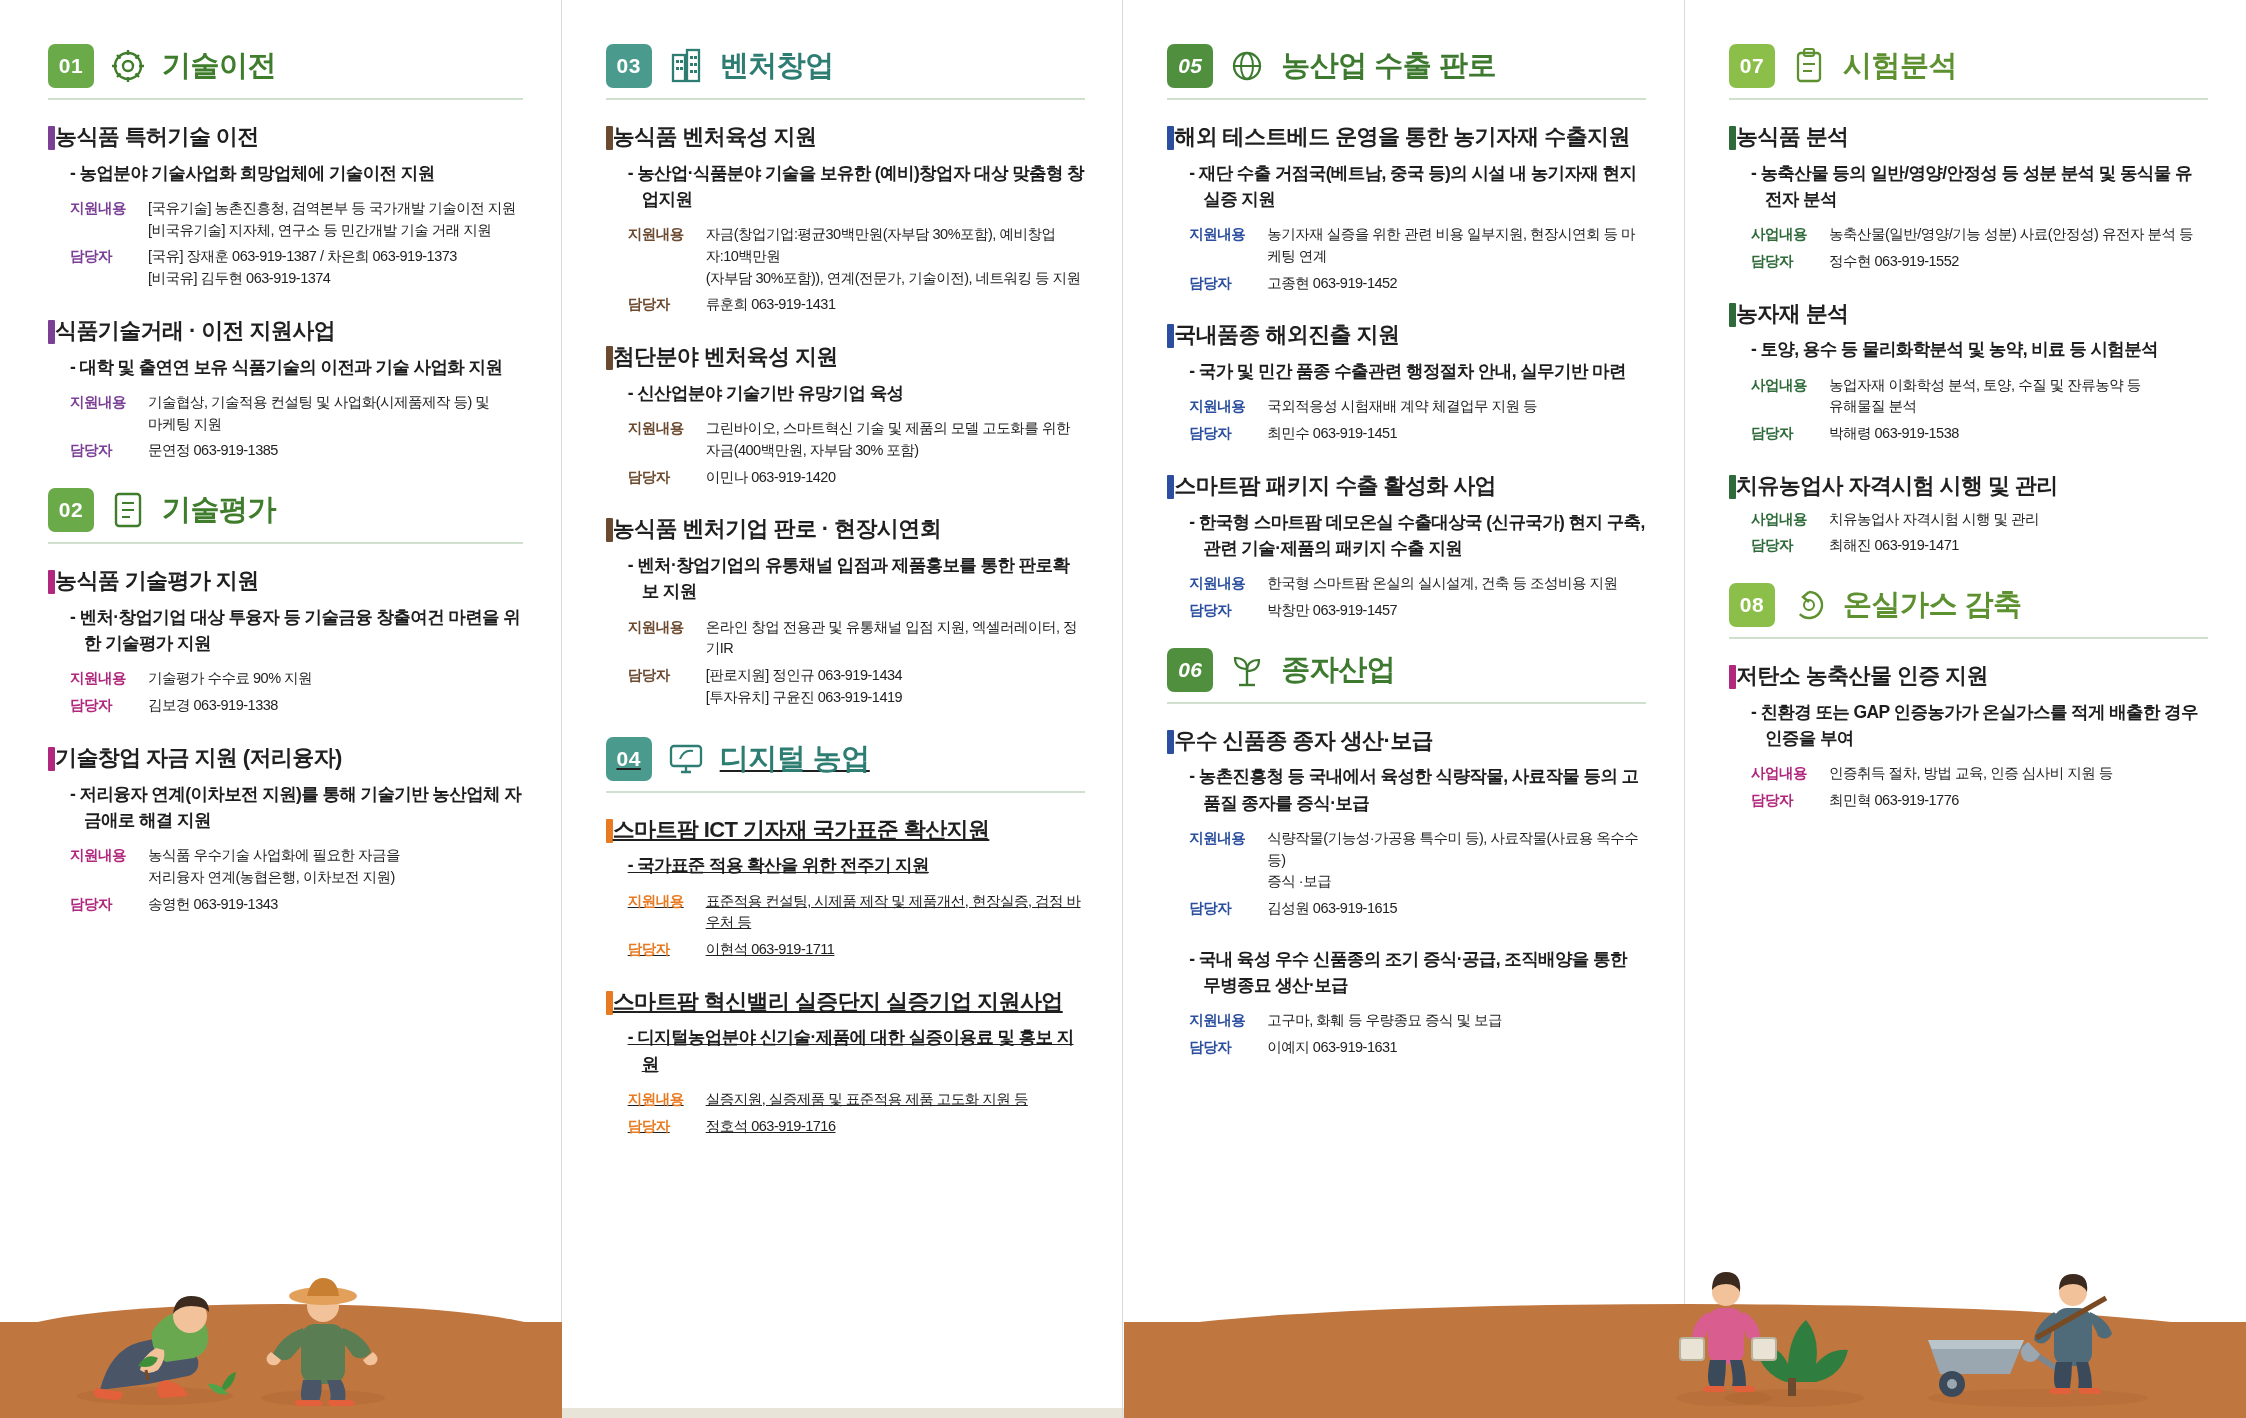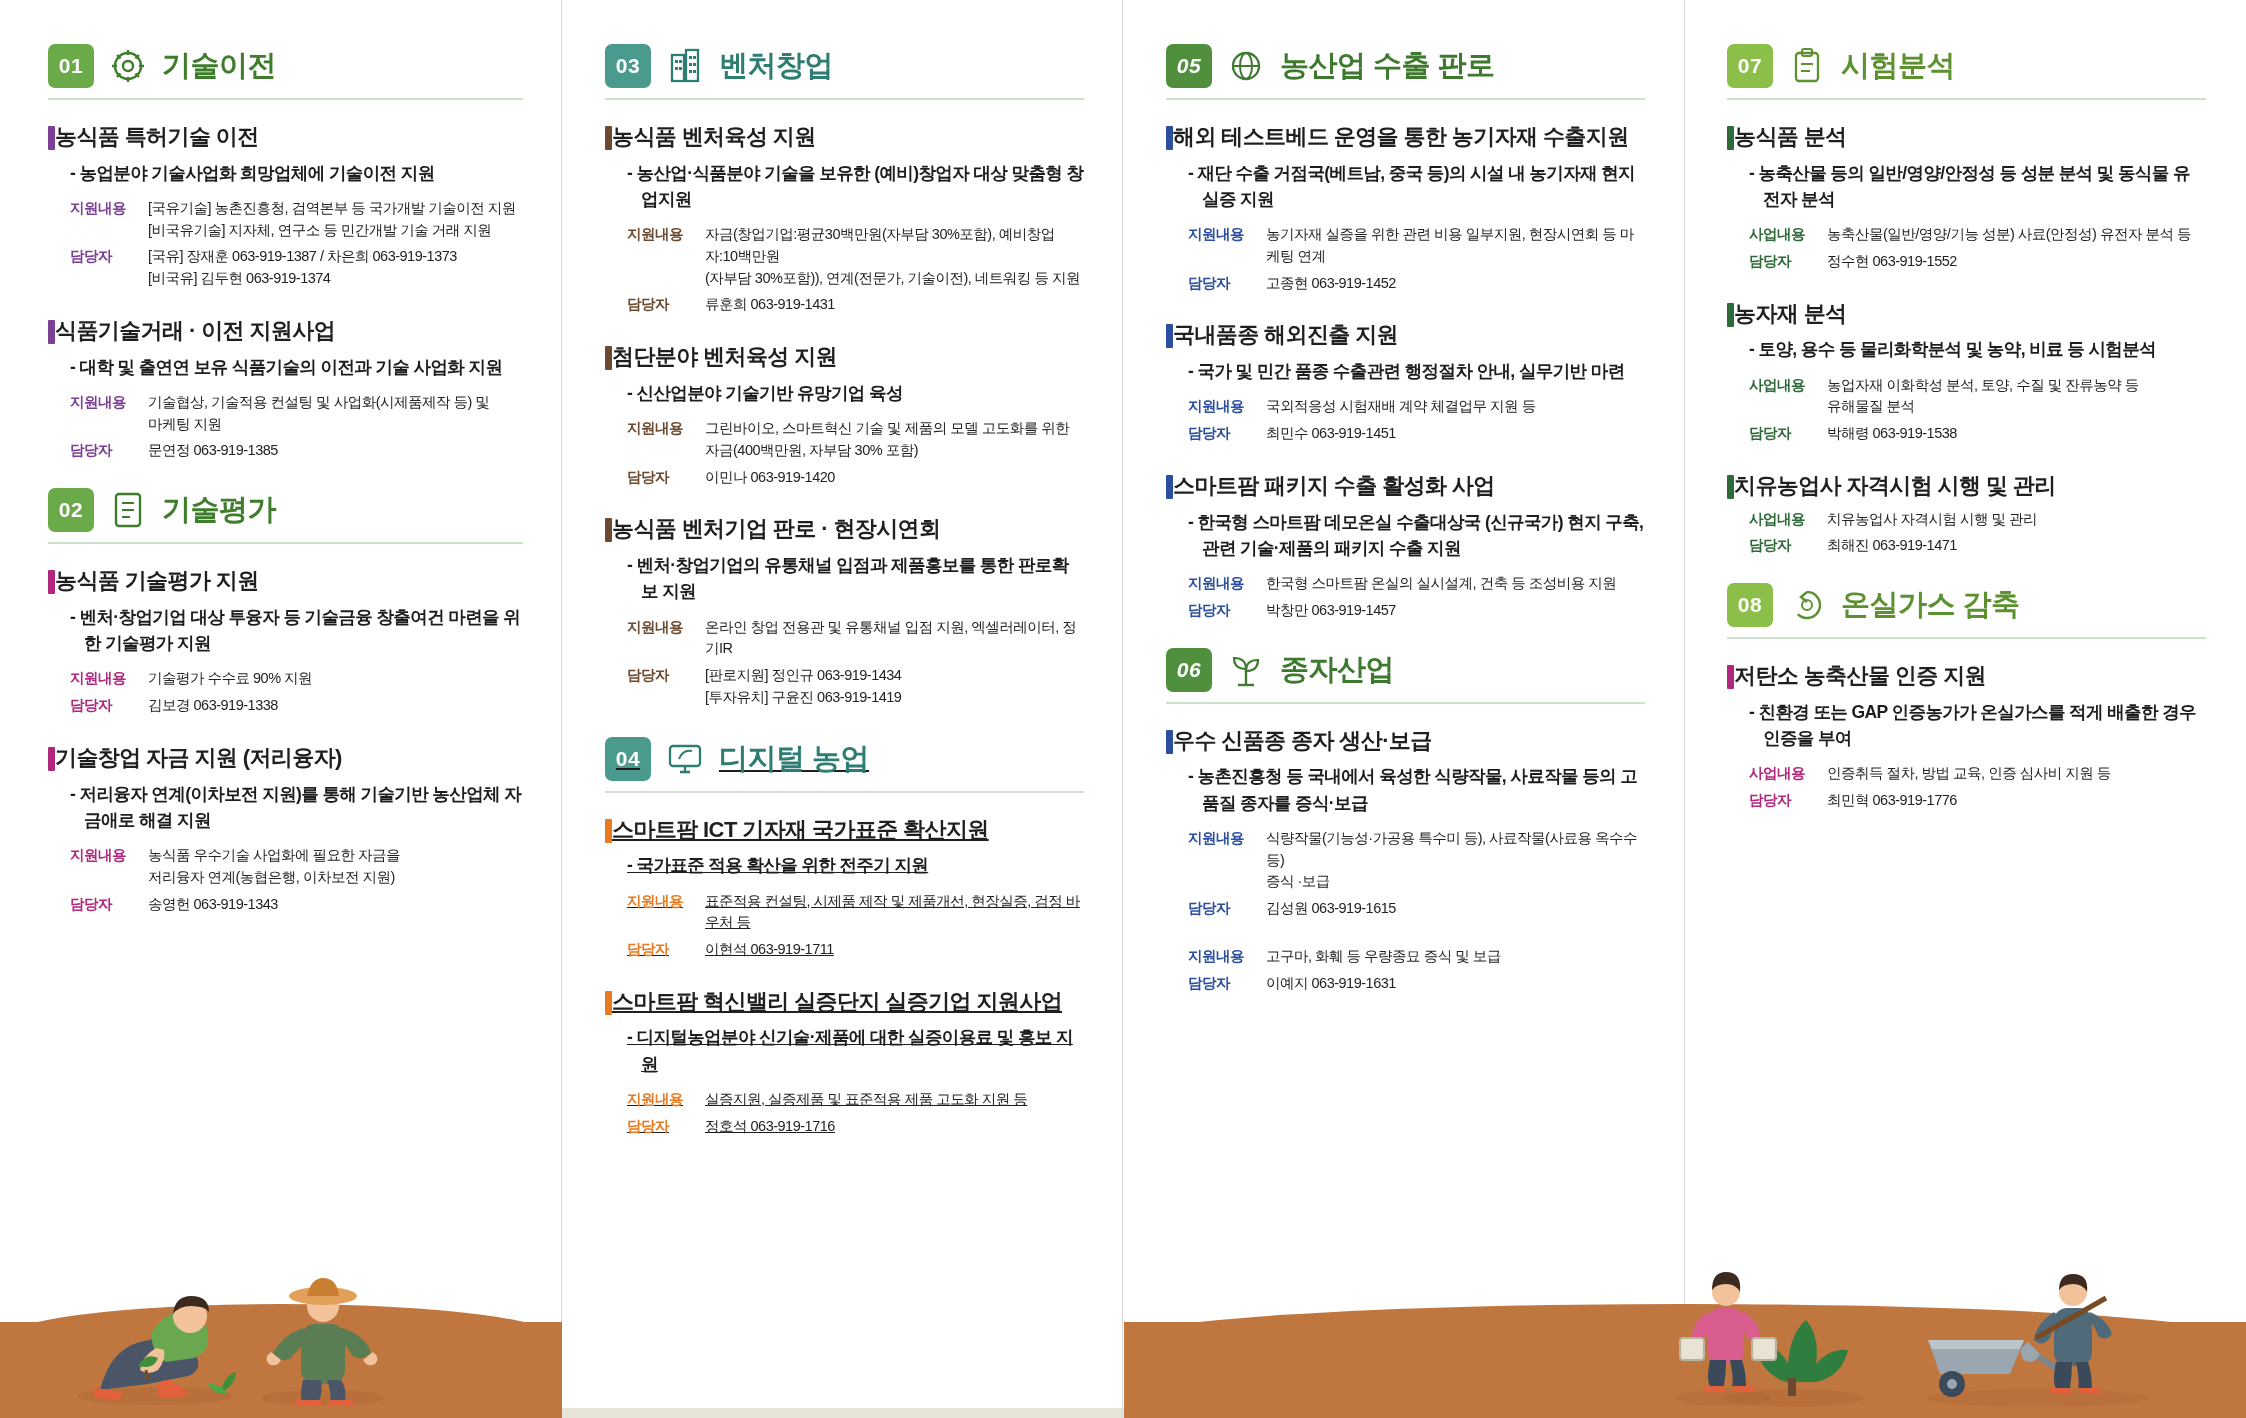--- a/index.html
+++ b/index.html
@@ -8,20 +8,21 @@
     background:#ffffff;
     font-family:"Liberation Sans","DejaVu Sans",sans-serif;
     color:#1f1f1f;
     overflow:hidden;
   }
   .page{
     position:relative;
     width:2246px;height:1418px;
     display:flex;
     box-sizing:border-box;
+    justify-content:space-between;
   }
   
   .fold{
     position:absolute;top:0;bottom:0;width:1px;background:#d9d9d9;
   }
   .col{
     position:relative;
     width:561px;
     box-sizing:border-box;
     padding:44px 38px 0 44px;
@@ -592,20 +593,21 @@
         </div>
         <div class="kv">
           <span class="k k-blue">담당자</span>
           <span class="v">
             <span class="line">김성원 063-919-1615</span>
           </span>
         </div>
       </div>
 
       <div class="item">
+        <div class="item-sub">- 국내 육성 우수 신품종의 조기 증식·공급, 조직배양을 통한 무병종묘 생산·보급</div>
         <div class="kv">
           <span class="k k-blue">지원내용</span>
           <span class="v">
             <span class="line">고구마, 화훼 등 우량종묘 증식 및 보급</span>
           </span>
         </div>
         <div class="kv">
           <span class="k k-blue">담당자</span>
           <span class="v">
             <span class="line">이예지 063-919-1631</span>

